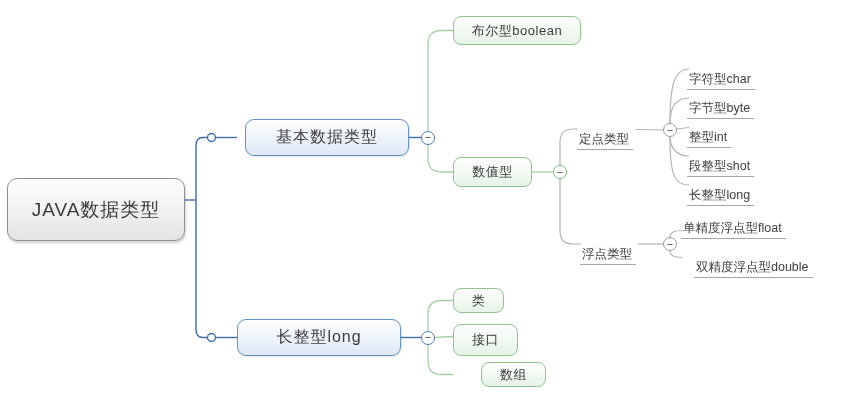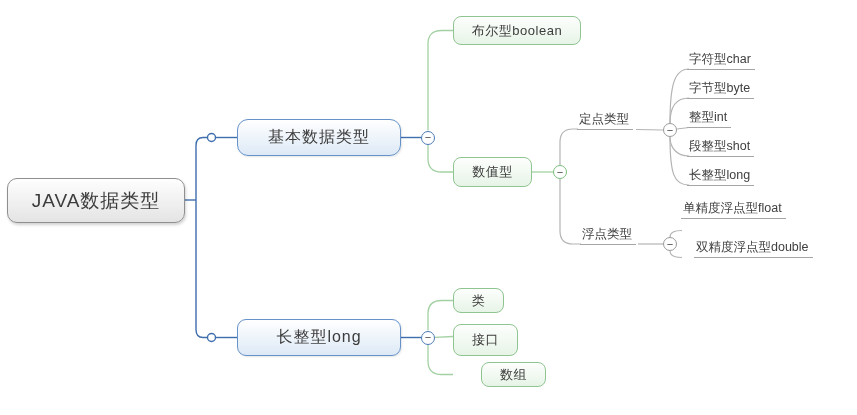--- a/index.html
+++ b/index.html
@@ -16,53 +16,54 @@
   #wires{position:absolute;left:0;top:0;width:857px;height:415px;}
   .node{
     position:absolute;
     display:flex;align-items:center;justify-content:center;
     box-sizing:border-box;
     color:#3c3c3c;
     white-space:nowrap;
     cursor:default;
   }
   .node-root{
-    left:7px;top:178px;width:178px;height:45px;
+    left:7px;top:178px;width:178px;height:63px;
     border:1.5px solid #8f8f8f;border-radius:10px;
     background:linear-gradient(#fefefe,#e4e4e4);
     box-shadow:1px 2px 3px rgba(0,0,0,0.18);
     font-size:19px;letter-spacing:1px;
   }
   .node-l1{
     width:164px;height:37px;
     border:1.4px solid #6592c8;border-radius:9px;
     background:linear-gradient(#ffffff,#dde9f6);
     box-shadow:1px 1px 2px rgba(0,0,0,0.10);
     font-size:16px;letter-spacing:1px;
   }
-  .node-basic{left:237px;top:119px;border-radius:11px;}
+  .node-basic{left:245px;top:119px;}
   .node-reference{left:237px;top:319px;}
   .node-l2{
     border:1.3px solid #8fc591;border-radius:8px;
     background:linear-gradient(#fdfefd,#e7f4e7);
     font-size:13px;letter-spacing:0.5px;
   }
   .node-boolean{left:453px;top:16px;width:128px;height:29px;}
   .node-numeric{left:453px;top:157px;width:79px;height:30px;}
   .node-class{left:453px;top:288px;width:51px;height:25px;}
   .node-interface{left:453px;top:324px;width:65px;height:32px;}
   .node-array{left:453px;top:362px;width:65px;height:25px;margin-left:28px;}
   .leaf{
     position:absolute;
     font-size:12.5px;line-height:16px;
     color:#404040;
     padding:0 4px 2px 2px;
     border-bottom:1px solid #a5a5a5;
     white-space:nowrap;
     cursor:default;
+    margin-top:20px;
   }
   .collapse{
     position:absolute;
     width:14px;height:14px;
     box-sizing:border-box;
     border-radius:50%;
     background:#ffffff;
     display:flex;align-items:center;justify-content:center;
     font-size:11px;line-height:11px;
     color:#444;

